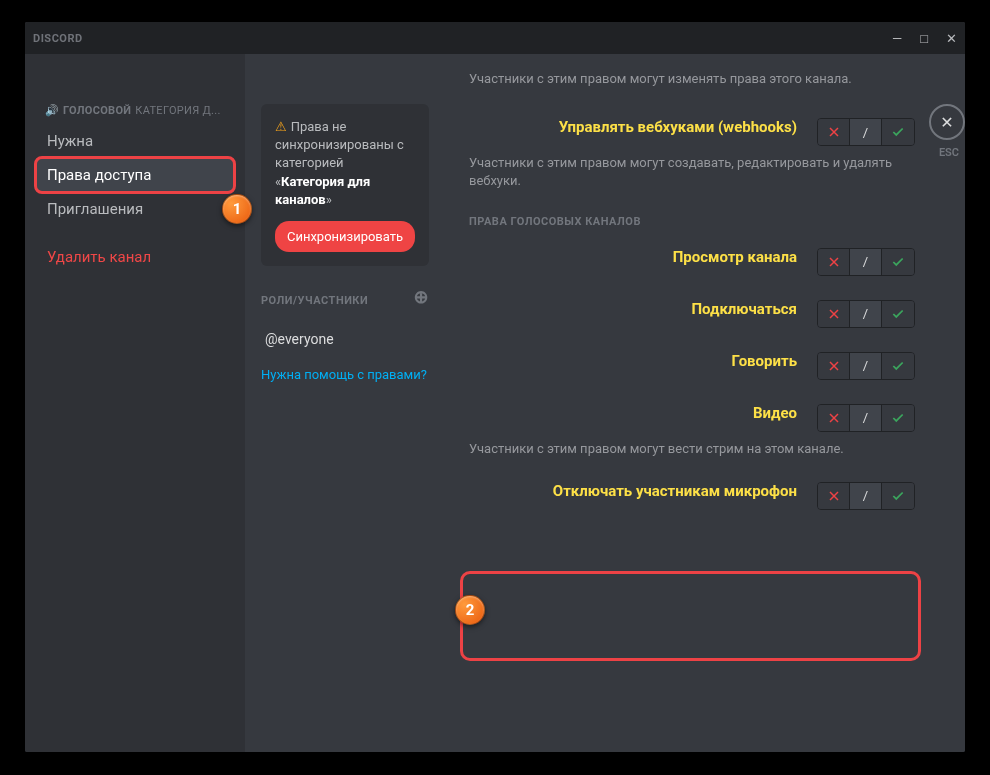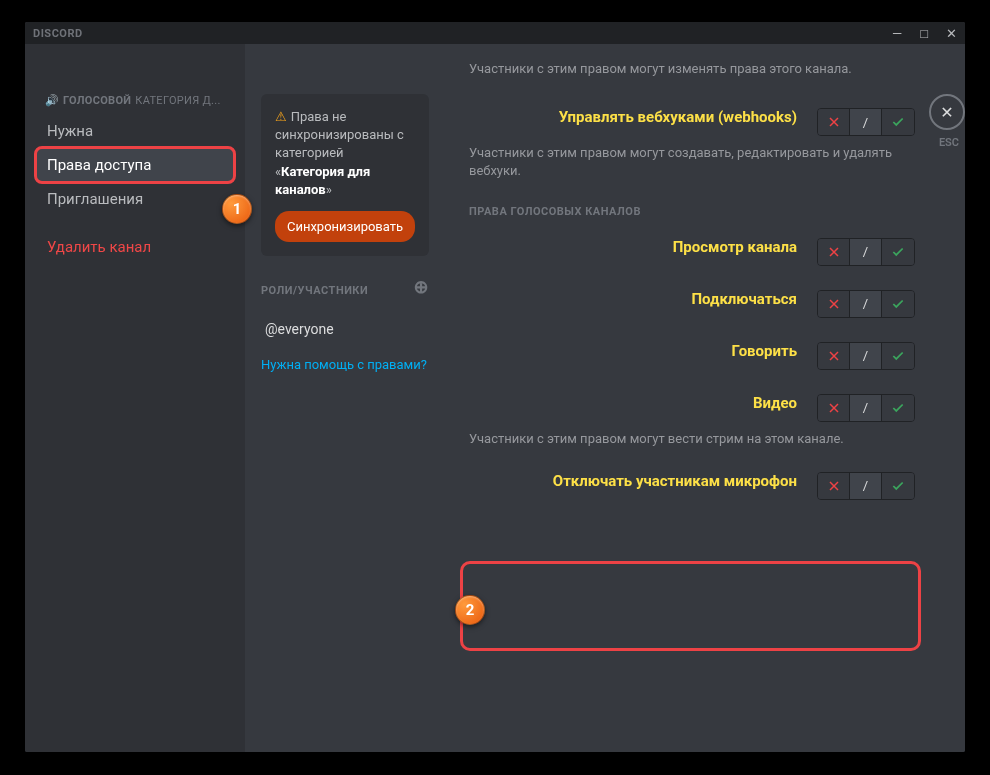--- a/index.html
+++ b/index.html
@@ -1,35 +1,35 @@
 <!DOCTYPE html>
 <html><head>
 <meta charset="utf-8">
 <style>
 * { margin: 0; padding: 0; box-sizing: border-box; font-family: -apple-system, BlinkMacSystemFont, "Segoe UI", Roboto, Helvetica, Arial, sans-serif; }
 body { background: #000; width: 990px; height: 775px; overflow: hidden; }
 .window-frame { position: absolute; top: 22px; left: 25px; width: 940px; height: 730px; background: #36393f; border-radius: 2px; overflow: hidden; }
-.titlebar { height: 22px; background: #202225; display: flex; align-items: center; padding: 0 8px; }
+.titlebar { height: 32px; background: #202225; display: flex; align-items: center; padding: 0 8px; }
 .titlebar-title { color: #6f7278; font-size: 11px; font-weight: 700; letter-spacing: 0.5px; }
 .titlebar-controls { margin-left: auto; display: flex; gap: 18px; color: #b9bbbe; }
 .titlebar-controls span { cursor: pointer; font-size: 13px; }
 .content { display: flex; height: calc(100% - 22px); }
 .sidebar-left { width: 220px; background: #2f3136; padding: 50px 12px 0 12px; }
 .sidebar-header { color: #72767d; font-size: 11px; font-weight: 700; letter-spacing: 0.3px; padding: 0 8px 8px 8px; display: flex; align-items: center; gap: 4px; }
 .sidebar-header .vol-icon { color: #72767d; }
 .nav-item { color: #b9bbbe; font-size: 15px; padding: 7px 10px; border-radius: 4px; cursor: pointer; margin-bottom: 2px; }
 .nav-item.selected { background: #40444b; color: #fff; position: relative; }
 .nav-item.danger { color: #f04747; margin-top: 16px; }
 .highlight-red-1 { position: absolute; top: -3px; left: -3px; right: -3px; bottom: -3px; border: 3px solid #ed4245; border-radius: 8px; pointer-events: none; }
 .roles-col { width: 200px; background: #36393f; padding: 50px 16px 0 16px; position: relative; }
 .sync-box { background: #2f3136; border-radius: 6px; padding: 14px; margin-bottom: 20px; }
 .sync-text { color: #b9bbbe; font-size: 13px; line-height: 1.4; margin-bottom: 12px; }
 .sync-text b { color: #fff; }
 .sync-warn { color: #faa61a; margin-right: 4px; }
-.sync-btn { width: 100%; background: #c2410c; color: #fff; border: none; border-radius: 14px; padding: 8px; font-size: 13px; cursor: pointer; }
+.sync-btn { width: 100%; background: #ef4444; color: #fff; border: none; border-radius: 14px; padding: 8px; font-size: 13px; cursor: pointer; }
 .roles-header { color: #72767d; font-size: 11px; font-weight: 700; letter-spacing: 0.5px; display: flex; align-items: flex-end; justify-content: space-between; margin-bottom: 12px; }
 .add-icon { color: #72767d; font-size: 18px; cursor: pointer; }
 .role-item { color: #dcddde; font-size: 14px; padding: 8px 4px; cursor: pointer; margin-bottom: 12px; margin-top: 16px; }
 .help-link { color: #00aff4; font-size: 13px; cursor: pointer; }
 .main-col { flex: 1; background: #36393f; padding: 16px 50px 0 24px; overflow-y: auto; position: relative; }
 .perm-desc { color: #96989d; font-size: 13px; line-height: 1.4; margin-bottom: 30px; }
 .perm-item { margin-bottom: 24px; }
 .perm-row { display: flex; align-items: flex-start; justify-content: space-between; gap: 20px; }
 .perm-title { color: #fde047; font-size: 15px; font-weight: 700; line-height: 1.3; flex: 1; text-align: right; }
 .perm-toggle { display: flex; border-radius: 4px; overflow: hidden; border: 1px solid #202225; flex-shrink: 0; }

